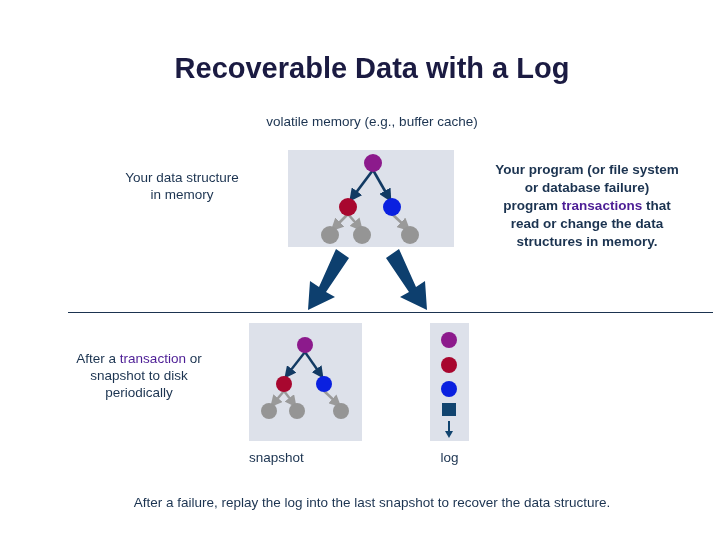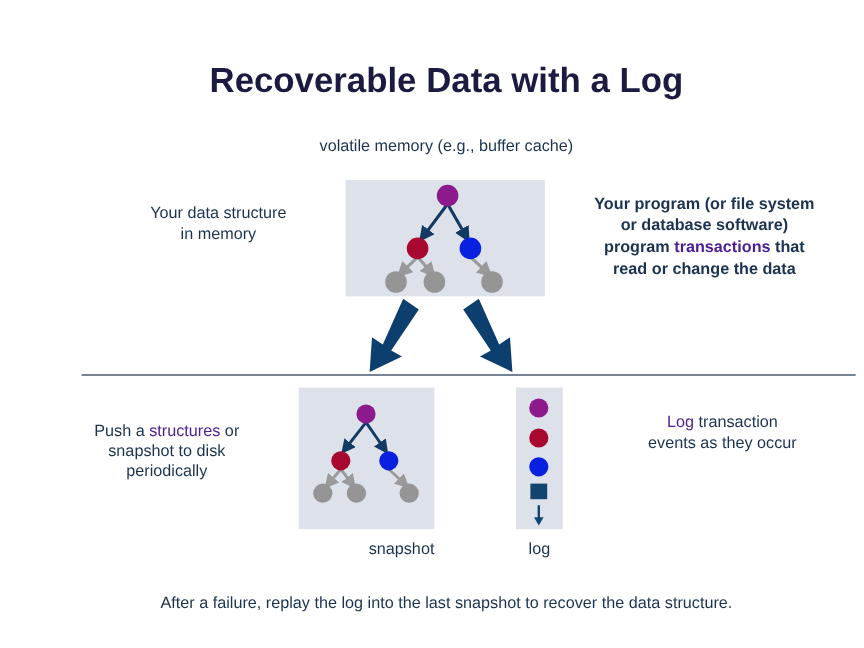--- a/index.html
+++ b/index.html
@@ -64,21 +64,21 @@
   .hl { color: #4c1d95; }
 
   #memory-caption   { left: 70px;  top: 169px; width: 200px; }
   #program-caption  { left: 452px; top: 161px; width: 246px; line-height: 18px; font-weight: bold; }
   #checkpoint-caption { left: 18px; top: 350px; width: 218px; }
   #logevents-caption  { left: 492px; top: 343px; width: 196px; }
 
   #snapshot-label {
     position: absolute;
     left: 237px; top: 450px; width: 113px;
-    text-align: right;
+    text-align: left;
     font-size: 13.5px;
     color: #1b3350;
   }
   #log-label {
     position: absolute;
     left: 413px; top: 450px; width: 49px;
     text-align: center;
     font-size: 13.5px;
     color: #1b3350;
   }
@@ -144,23 +144,24 @@
     </svg>
   </div>
 
   <div class="textblock" id="memory-caption">
     <span>Your data structure</span><br>
     <span>in memory</span>
   </div>
 
   <div class="textblock" id="program-caption">
     <span>Your program (or file system</span><br>
-    <span>or database software)</span><br>
+    <span>or database failure)</span><br>
     <span>program </span><span class="hl">transactions</span><span> that</span><br>
     <span>read or change the data</span><br>
+    <span>structures in memory.</span>
   </div>
 
   <div class="svg-layer" id="big-arrows">
     <svg width="140" height="64" viewBox="0 0 140 64">
       <g fill="#0d3f6e">
         <path d="M 36,1 L 49,10 L 26,44 L 35,49 L 8,62 L 10,33 L 19,39 z"></path>
         <path d="M 99,1 L 86,10 L 109,44 L 100,49 L 127,62 L 125,33 L 116,39 z"></path>
       </g>
     </svg>
   </div>
@@ -206,28 +207,24 @@
       <circle cx="19" cy="66" r="8" fill="#0a20e0"></circle>
       <rect x="12" y="80" width="14" height="13" fill="#11446f"></rect>
       <g>
         <line x1="19" y1="98" x2="19" y2="112" stroke="#11446f" stroke-width="2"></line>
         <path d="M 15,108 L 19,115 L 23,108 z" fill="#11446f"></path>
       </g>
     </svg>
   </div>
 
   <div class="textblock" id="checkpoint-caption">
-    <span>Push a </span><span class="hl">structures</span><span> or</span><br>
+    <span>After a </span><span class="hl">transaction</span><span> or</span><br>
     <span>snapshot to disk</span><br>
     <span>periodically</span>
   </div>
 
-  <div class="textblock" id="logevents-caption">
-    <span class="hl">Log</span><span> transaction</span><br>
-    <span>events as they occur</span>
-  </div>
 
   <div id="snapshot-label">snapshot</div>
   <div id="log-label">log</div>
 
   <div id="footer-caption">After a failure, replay the log into the last snapshot to recover the data structure.</div>
 
 </div>
 
 </body></html>

